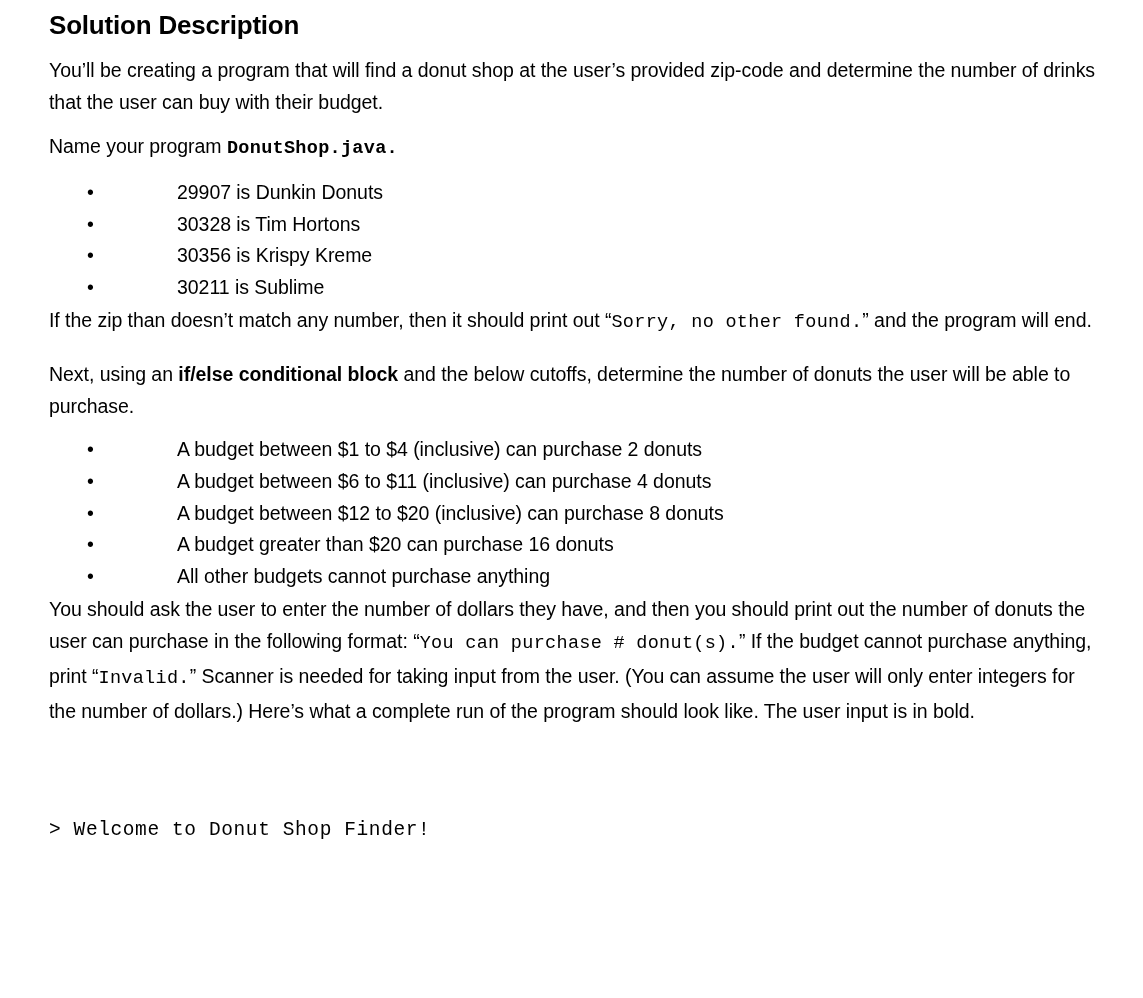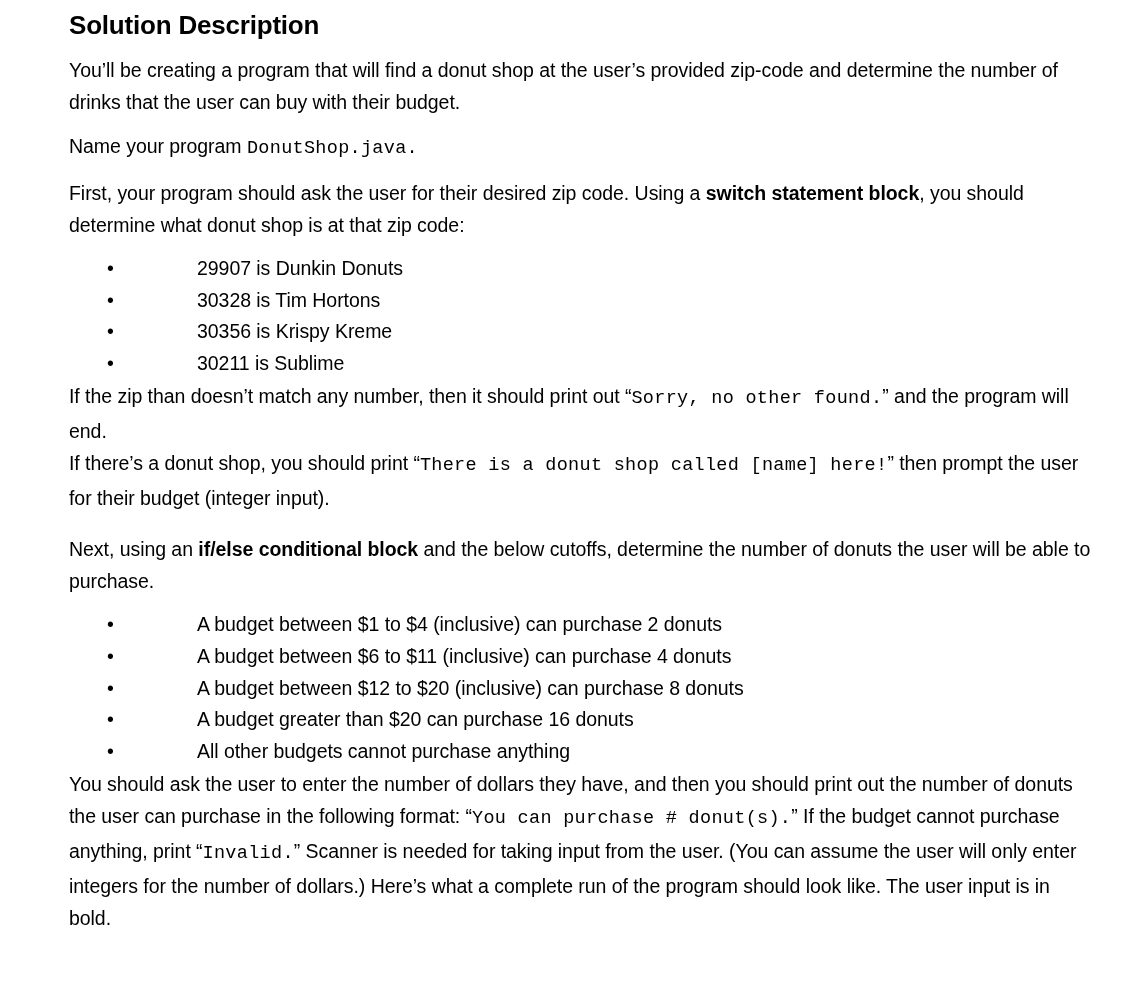--- a/index.html
+++ b/index.html
@@ -12,21 +12,21 @@
     height: 998px;
     overflow: hidden;
     font-family: "Liberation Sans", sans-serif;
     color: #000000;
   }
   .page {
     position: relative;
     width: 1143px;
     height: 998px;
     box-sizing: border-box;
-    padding: 6px 47px 0 69px;
+    padding: 6px 47px 0 49px;
     overflow: hidden;
   }
 
   h1.doc-title {
     font-size: 26px;
     font-weight: bold;
     line-height: 1.15;
     margin: 5px 0 13px 0;
     letter-spacing: -0.2px;
   }
@@ -43,21 +43,21 @@
   p.para.spaced-top {
     margin-top: 19px;
   }
 
   .mono {
     font-family: "Liberation Mono", monospace;
     font-size: 18.5px;
     letter-spacing: 0.3px;
   }
   .mono.bold {
-    font-weight: normal;
+    font-weight: bold;
     margin-top: 24px;
   }
   .bold {
     font-weight: bold;
   }
 
   ul.bullets {
     list-style: none;
     margin: 0 0 0 0;
     padding: 0;
@@ -104,23 +104,20 @@
   <h1 class="doc-title">Solution Description</h1>
 
   <p class="para">
     <span>You’ll be creating a program that will find a donut shop at the user’s provided zip-code and determine the number of drinks that the user can buy with their budget.</span>
   </p>
 
   <p class="para">
     <span>Name your program </span><span class="mono bold">DonutShop.java</span><span class="mono bold">.</span>
   </p>
 
-  <p class="para">
-    <span>First, your program should ask the user for their desired zip code. Using a </span><span class="bold">switch statement block</span><span>, you should determine what donut shop is at that zip code:</span>
-  </p>
 
   <ul class="bullets list-zip">
     <li>
       <span class="bullet-dot">•</span>
       <span>29907 is Dunkin Donuts</span>
     </li>
     <li>
       <span class="bullet-dot">•</span>
       <span>30328 is Tim Hortons</span>
     </li>
@@ -131,23 +128,20 @@
     <li>
       <span class="bullet-dot">•</span>
       <span>30211 is Sublime</span>
     </li>
   </ul>
 
   <p class="para tight">
     <span>If the zip than doesn’t match any number, then it should print out “</span><span class="mono">Sorry, no other found.</span><span>” and the program will end.</span>
   </p>
 
-  <p class="para tight">
-    <span>If there’s a donut shop, you should print “</span><span class="mono">There is a donut shop called [name] here!</span><span>” then prompt the user for their budget (integer input).</span>
-  </p>
 
   <p class="para spaced-top">
     <span>Next, using an </span><span class="bold">if/else conditional block</span><span> and the below cutoffs, determine the number of donuts the user will be able to purchase.</span>
   </p>
 
   <ul class="bullets list-budget">
     <li>
       <span class="bullet-dot">•</span>
       <span>A budget between $1 to $4 (inclusive) can purchase 2 donuts</span>
     </li>

